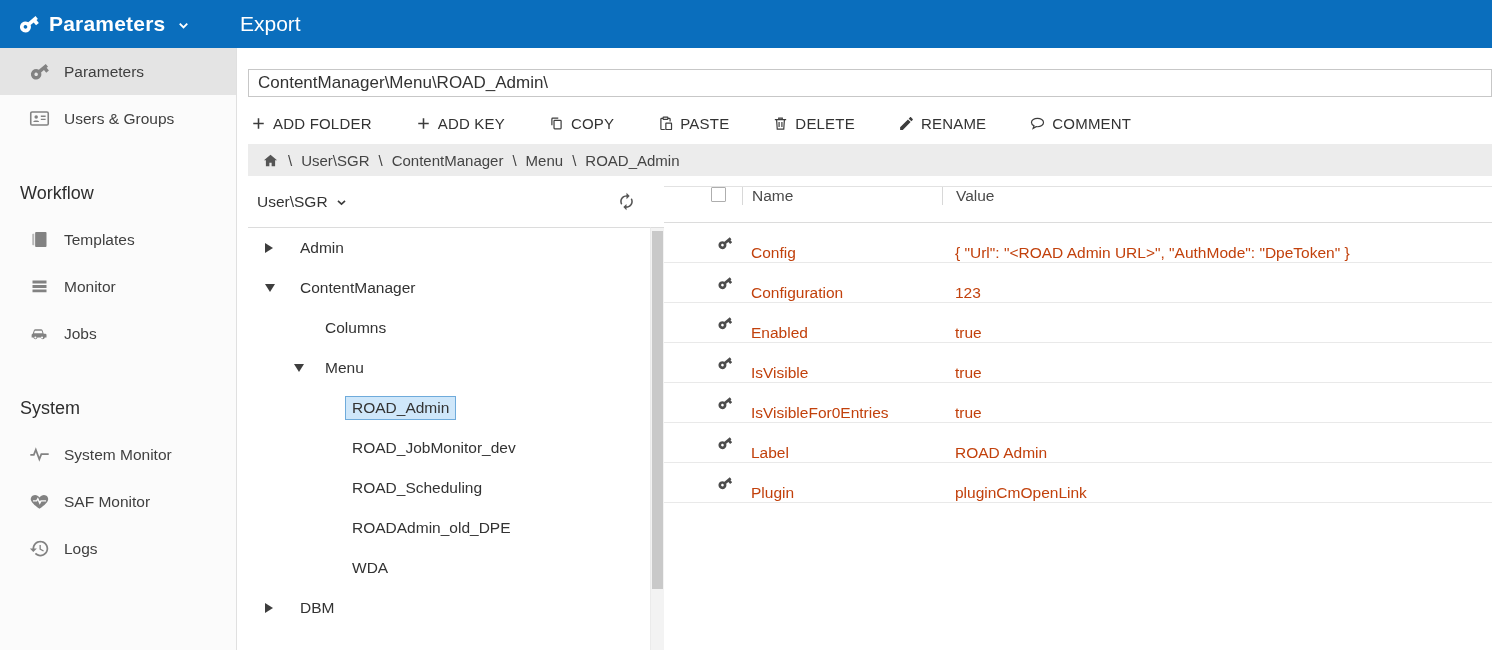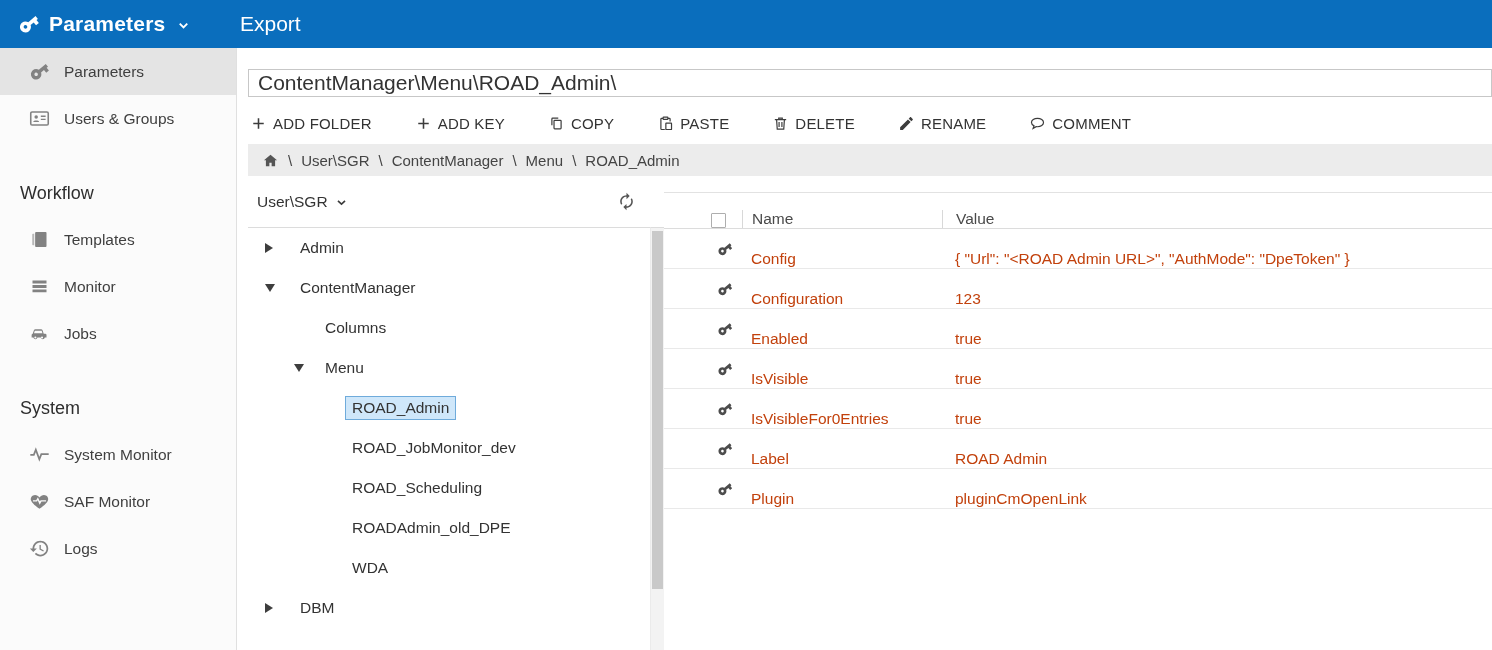--- a/index.html
+++ b/index.html
@@ -36,21 +36,21 @@
   }
   .side-item.selected { background: var(--sidebar-selected-bg, #e4e4e4); }
   .side-icon { width: 22px; height: 22px; color: #828282; flex: 0 0 22px;
     display: flex; align-items: center; justify-content: center; }
 
   
   .main { position: absolute; top: 48px; left: 238px; right: 0; bottom: 0; background: #fff; }
 
   .path-input {
     position: absolute; top: 21px; left: 10px; right: 0; height: 28px;
-    border: 1px solid #c7c7c7; font-family: inherit; font-size: 21px; color: #333;
+    border: 1px solid #c7c7c7; font-family: inherit; font-size: 17px; color: #333;
     padding: 0 9px; outline: none; background: #fff;
   }
 
   .toolbar {
     position: absolute; top: 58px; left: 12px; right: 0; height: 34px;
     display: flex; align-items: center; gap: 43px;
   }
   .tool { display: flex; align-items: center; gap: 6px; font-size: 15px; color: #333;
     letter-spacing: .2px; cursor: pointer; white-space: nowrap; }
   .tool .ticon { color: #3c3c3c; }
@@ -101,21 +101,21 @@
   
   .vscroll {
     width: 14px; flex: 0 0 14px; margin-top: 51px; border-top: 1px solid #dcdcdc;
     background: #f3f3f3; position: relative; border-left: 1px solid #ebebeb;
   }
   .vscroll .thumb { position: absolute; left: 1px; right: 1px; top: 3px; height: 358px; background: #c9c9c9; }
 
   
   .table { flex: 1; overflow: hidden; font-size: 15.5px; }
   .thead {
-    margin-top: 16px; height: 37px; display: flex; align-items: flex-end;
+    margin-top: 10px; height: 37px; display: flex; align-items: flex-start;
     border-top: 1px solid #e2e2e2; border-bottom: 1px solid #dcdcdc; color: #4a4a4a;
   }
   .thead > span { display: flex; align-items: center; }
   .c-check { width: 78px; flex: 0 0 78px; padding-left: 47px; display: flex; align-items: center; }
   .c-name  { width: 200px; flex: 0 0 200px; padding-left: 9px; }
   .c-value { flex: 1; padding-left: 13px; }
   .thead .c-name, .thead .c-value { border-left: 1px solid #d8d8d8; }
   .cbx { width: 15px; height: 15px; border: 1px solid #aeaeae; background: #fff; border-radius: 1px; cursor: pointer; }
   .rowt { height: 40px; display: flex; align-items: center; border-bottom: 1px solid #e9e9e9; cursor: pointer; }
   .rowt .rowkey { color: #4c4c4c; margin-left: 6px; }

